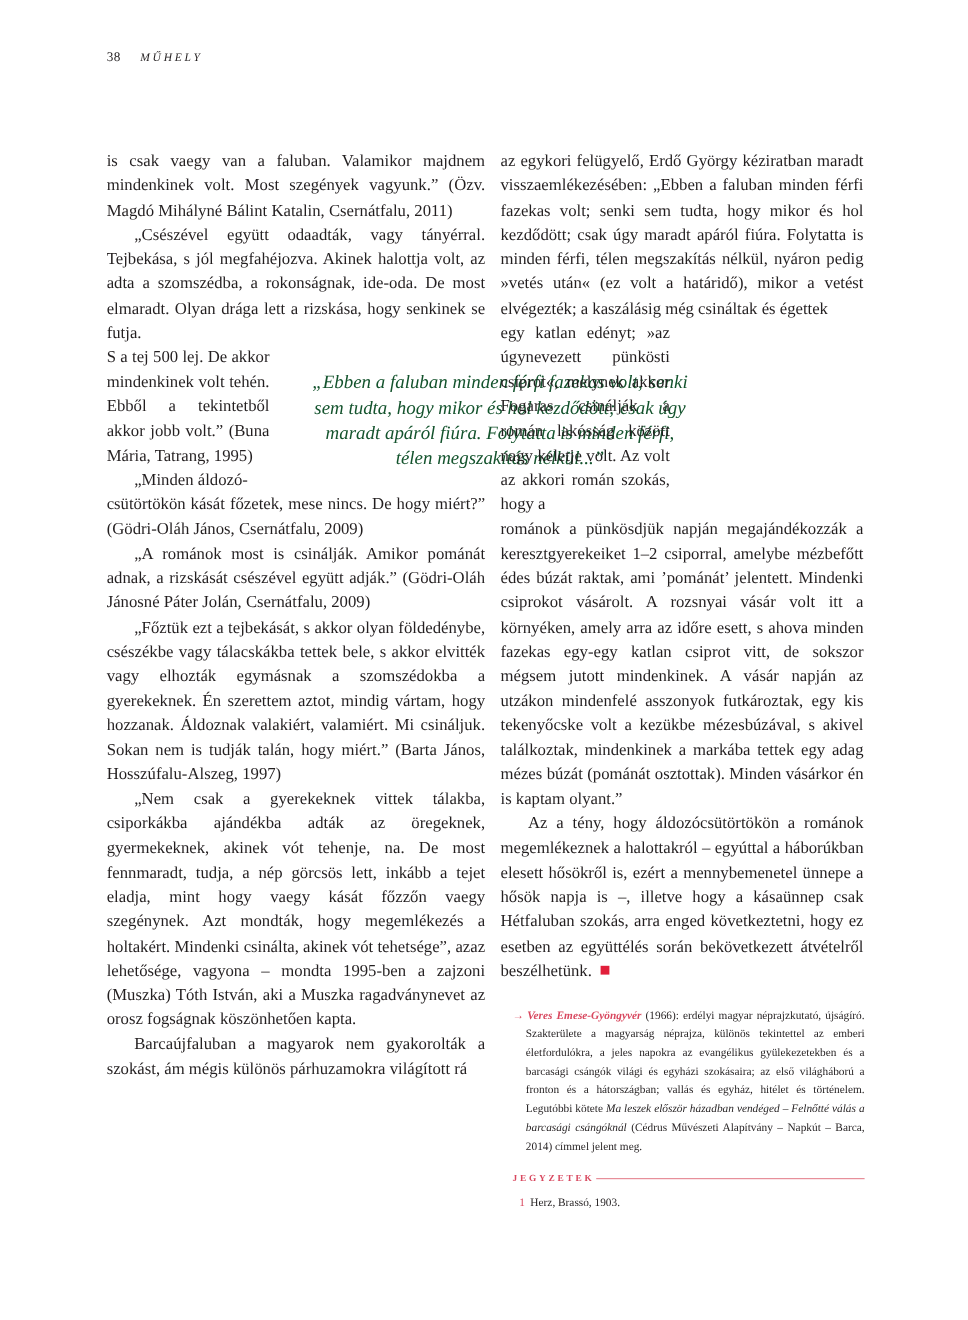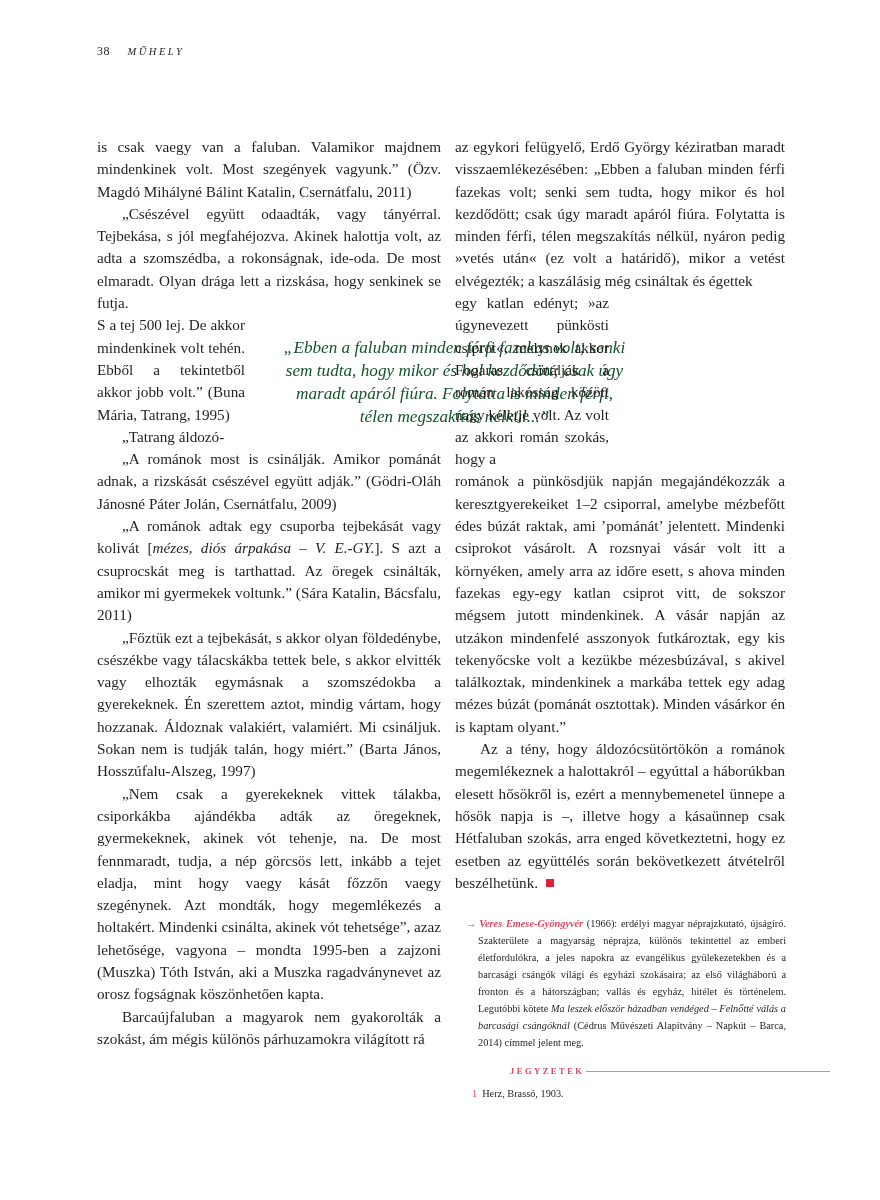--- a/index.html
+++ b/index.html
@@ -21,41 +21,41 @@
   .pullquote { position: absolute; left: 282px; top: 336px; width: 345px; text-align: center;
                font-style: italic; font-size: 17.2px; line-height: 23px; color: #14532d; }
 
   .endmark { display: inline-block; width: 8px; height: 8px; background: #e11f3a; margin-left: 8px; vertical-align: 1px; }
 
   .bio { position: absolute; left: 466px; top: 915px; width: 320px; font-size: 10.3px; line-height: 17px; text-align: justify; color: #231f20; }
   .bio .arrow { color: #d8485f; margin-right: 3px; }
   .bio .name { color: #d8485f; font-style: italic; font-weight: bold; }
   .bio .bioi { padding-left: 12px; text-indent: -12px; }
 
-  .notes-head { position: absolute; left: 466px; top: 1066px; width: 320px; display: flex; align-items: center; margin-left: 44px; }
+  .notes-head { position: absolute; left: 466px; top: 1066px; width: 320px; display: flex; align-items: center; }
   .notes-head .label { color: #d8485f; font-size: 8.5px; letter-spacing: 2.5px; text-transform: uppercase; font-weight: bold; white-space: nowrap; }
   .notes-head .rule { flex: 1; height: 1px; background: #e5838f; margin-left: 2px; }
   .note { position: absolute; left: 472px; top: 1088px; font-size: 10.3px; }
   .note .num { color: #d8485f; margin-right: 5px; }
 </style>
 </head>
 <body>
 
 <div class="header">
   <span class="pnum">38</span>
   <span class="section">MŰHELY</span>
 </div>
 
 <div class="col colL">
   <p>is csak vaegy van a faluban. Valamikor majdnem mindenkinek volt. Most szegények vagyunk.” (Özv. Magdó Mihályné Bálint Katalin, Csernátfalu, 2011)</p>
   <p class="ind">„Csészével együtt odaadták, vagy tányérral. Tejbekása, s jól megfahéjozva. Akinek halottja volt, az adta a szomszédba, a rokonságnak, ide-oda. De most elmaradt. Olyan drága lett a rizskása, hogy senkinek se futja.</p>
   <p class="narrowL">S a tej 500 lej. De akkor mindenkinek volt tehén. Ebből a tekintetből akkor jobb volt.” (Buna Mária, Tatrang, 1995)</p>
-  <p class="ind narrowL">„Tatrang áldozó-</p>
+  <p class="ind narrowL">„Minden áldozó-</p>
+  <p>csütörtökön kását főzetek, mese nincs. De hogy miért?” (Gödri-Oláh János, Csernátfalu, 2009)</p>
   <p class="ind">„A románok most is csinálják. Amikor pománát adnak, a rizskását csészével együtt adják.” (Gödri-Oláh Jánosné Páter Jolán, Csernátfalu, 2009)</p>
-  <p class="ind"><span>„A románok adtak egy csuporba tejbekását vagy kolivát [</span><i>mézes, diós árpakása – V. E.-GY.</i><span>]. S azt a csuprocskát meg is tarthattad. Az öregek csinálták, amikor mi gyermekek voltunk.” (Sára Katalin, Bácsfalu, 2011)</span></p>
   <p class="ind">„Főztük ezt a tejbekását, s akkor olyan földedénybe, csészékbe vagy tálacskákba tettek bele, s akkor elvitték vagy elhozták egymásnak a szomszédokba a gyerekeknek. Én szerettem aztot, mindig vártam, hogy hozzanak. Áldoznak valakiért, valamiért. Mi csináljuk. Sokan nem is tudják talán, hogy miért.” (Barta János, Hosszúfalu-Alszeg, 1997)</p>
   <p class="ind">„Nem csak a gyerekeknek vittek tálakba, csiporkákba ajándékba adták az öregeknek, gyermekeknek, akinek vót tehenje, na. De most fennmaradt, tudja, a nép görcsös lett, inkább a tejet eladja, mint hogy vaegy kását főzzőn vaegy szegénynek. Azt mondták, hogy megemlékezés a holtakért. Mindenki csinálta, akinek vót tehetsége”, azaz lehetősége, vagyona – mondta 1995-ben a zajzoni (Muszka) Tóth István, aki a Muszka ragadványnevet az orosz fogságnak köszönhetően kapta.</p>
   <p class="ind">Barcaújfaluban a magyarok nem gyakorolták a szokást, ám mégis különös párhuzamokra világított rá</p>
 </div>
 
 <div class="pullquote">„Ebben a faluban minden férfi fazekas volt; senki sem tudta, hogy mikor és hol kezdődött; csak úgy maradt apáról fiúra. Folytatta is minden férfi, télen megszakítás nélkül...”</div>
 
 <div class="col colR">
   <p>az egykori felügyelő, Erdő György kéziratban maradt visszaemlékezésében: „Ebben a faluban minden férfi fazekas volt; senki sem tudta, hogy mikor és hol kezdődött; csak úgy maradt apáról fiúra. Folytatta is minden férfi, télen megszakítás nélkül, nyáron pedig »vetés után« (ez volt a határidő), mikor a vetést elvégezték; a kaszálásig még csináltak és égettek</p>
   <p class="narrowR">egy katlan edényt; »az úgynevezett pünkösti csiprot«, melynek akkor Fogaras csinálják a román lakósság között nagy keletje volt. Az volt az akkori román szokás, hogy a</p>

